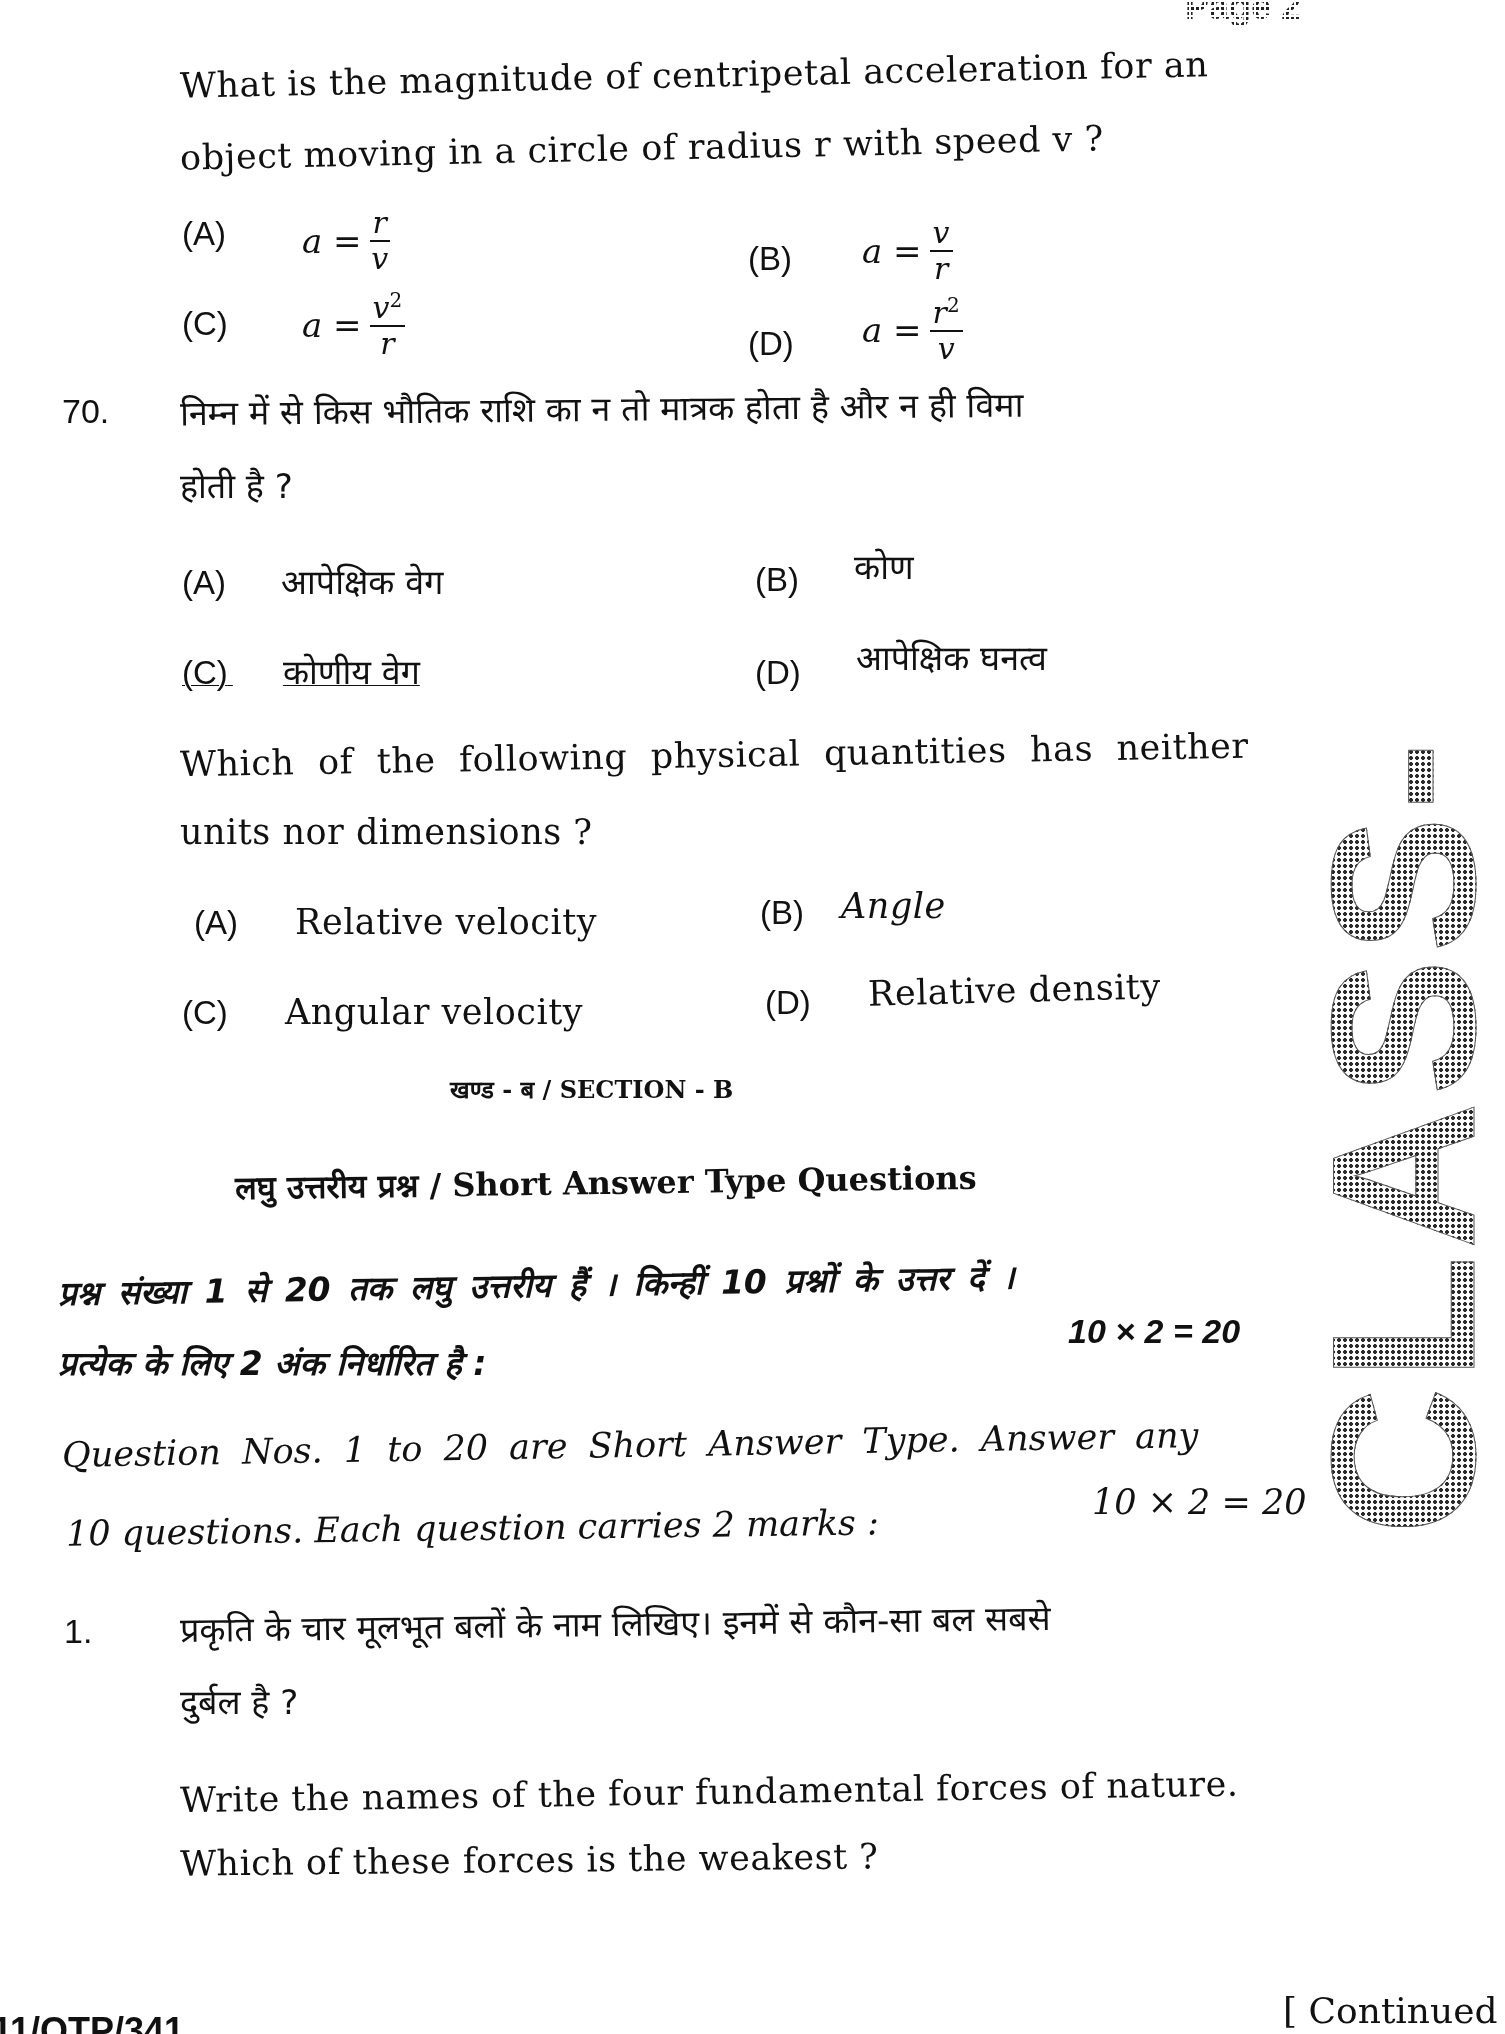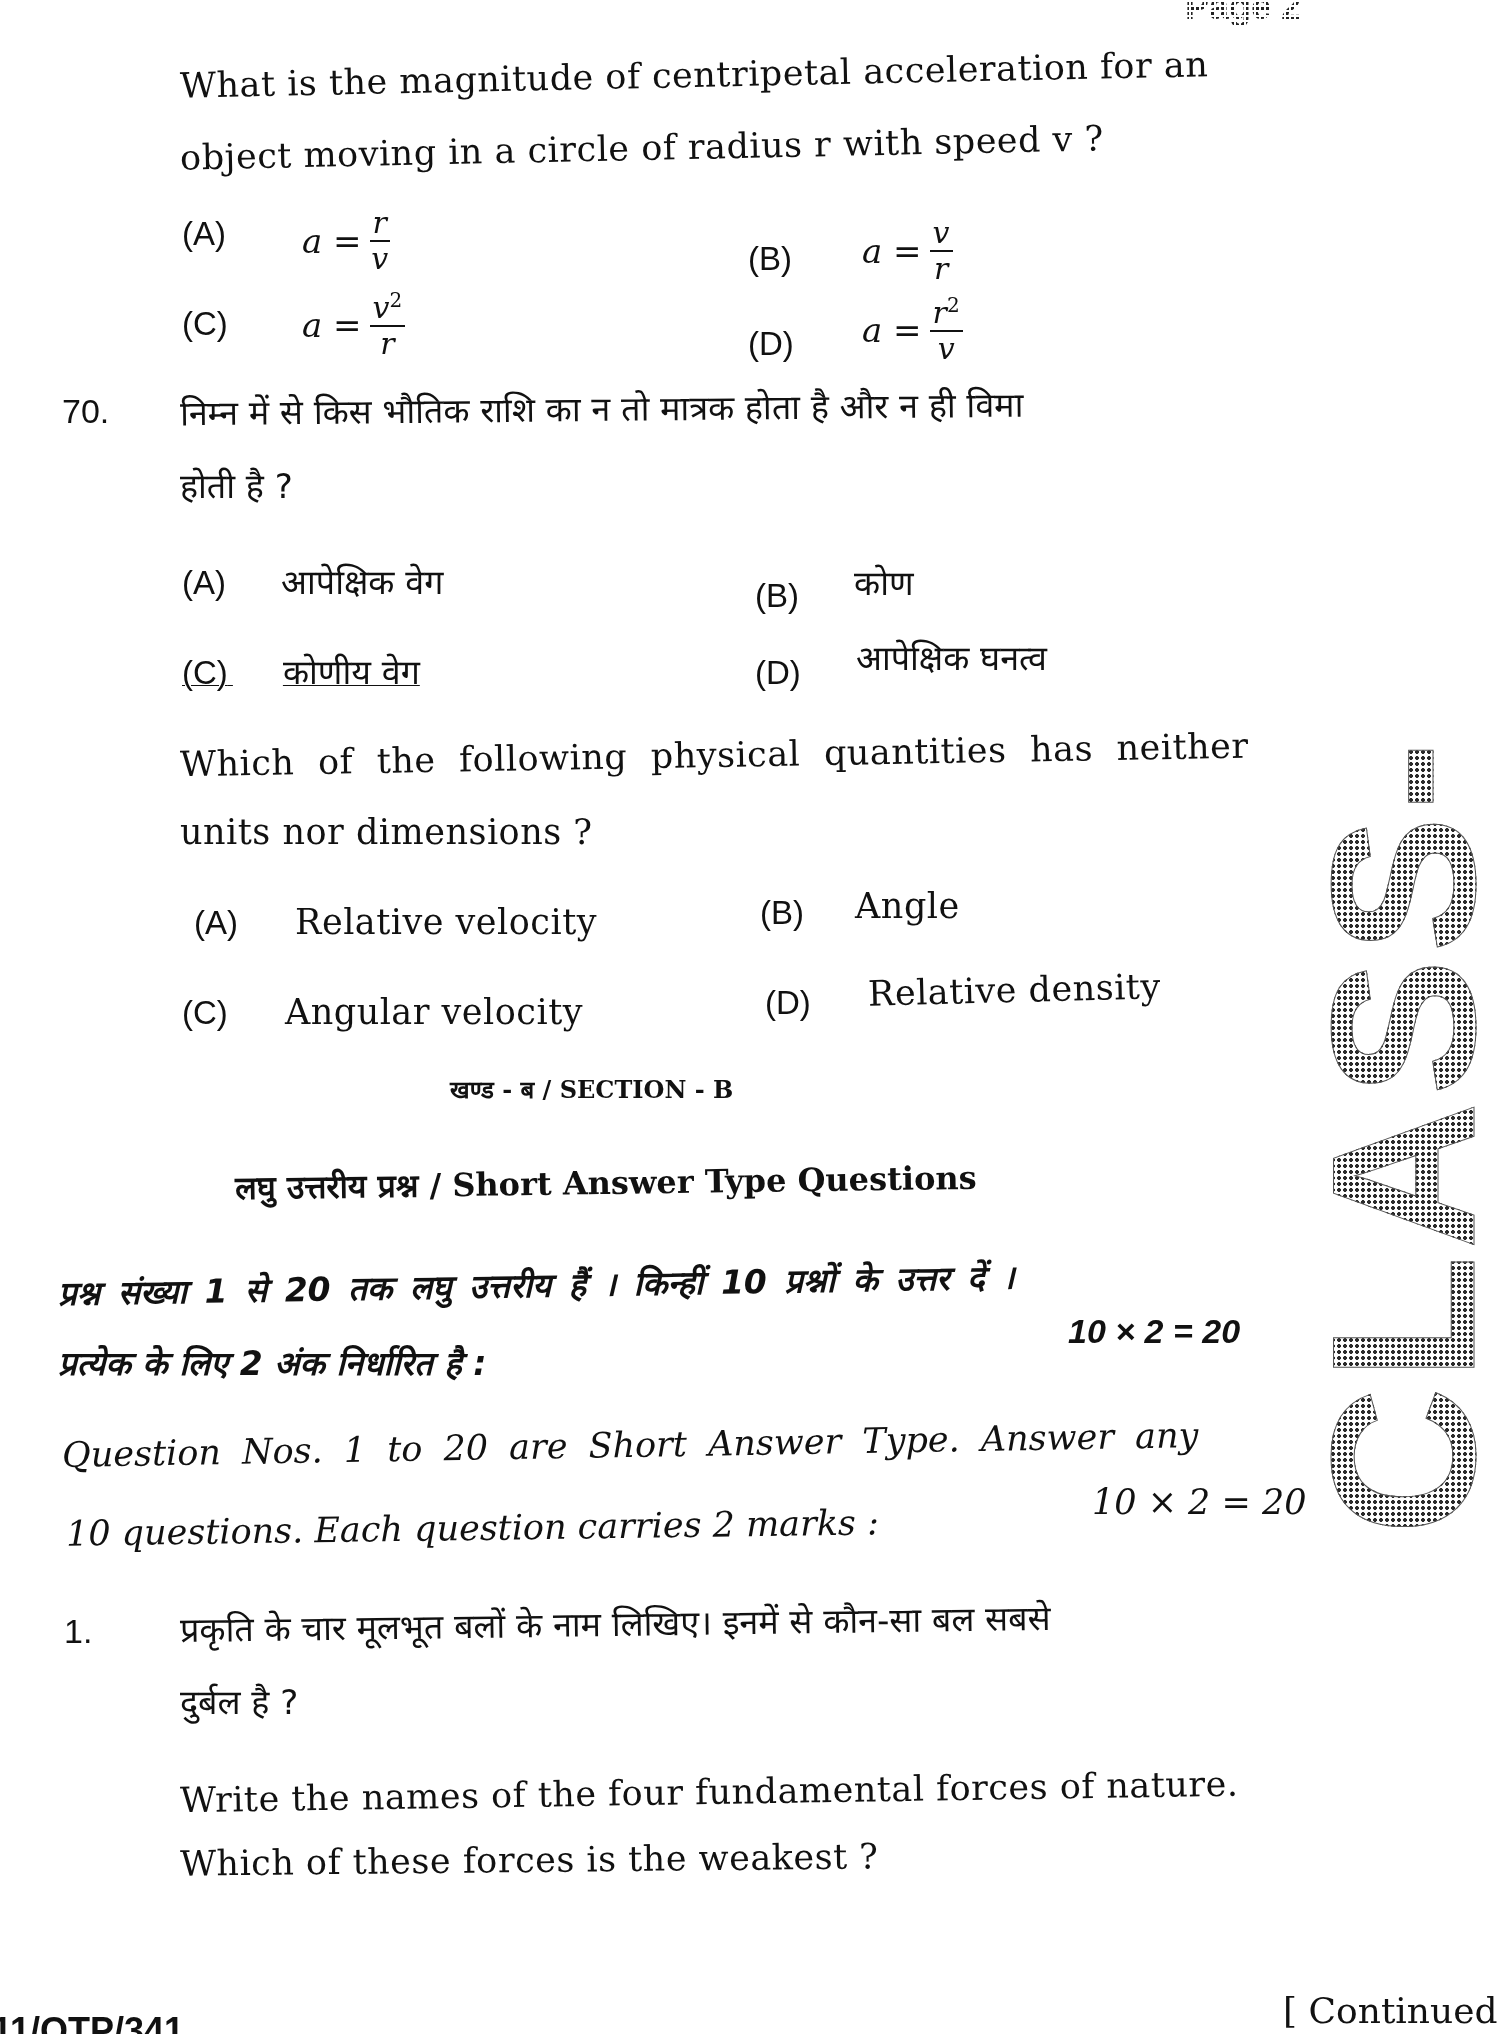--- a/index.html
+++ b/index.html
@@ -94,21 +94,21 @@
 
 <div>
   <div class="abs lbl" style="left:62px; top:392px; font-size:34px;">70.</div>
   <div class="abs hi" style="left:180px; top:385px; transform:rotate(-0.6deg);">निम्न में से किस भौतिक राशि का न तो मात्रक होता है और न ही विमा</div>
   <div class="abs hi" style="left:180px; top:462px;">होती है ?</div>
 
   <div class="abs" style="left:182px; top:558px;">
     <span class="lbl">(A)</span>
     <span class="hi" style="margin-left:50px;margin-top:21px;">आपेक्षिक वेग</span>
   </div>
-  <div class="abs" style="left:755px; top:555px;margin-top:16px;">
+  <div class="abs" style="left:755px; top:555px;">
     <span class="lbl">(B)</span>
     <span class="hi" style="margin-left:50px; position:relative; top:-12px;">कोण</span>
   </div>
   <div class="abs" style="left:182px; top:648px;text-decoration:underline;">
     <span class="lbl">(C)</span>
     <span class="hi" style="margin-left:50px;">कोणीय वेग</span>
   </div>
   <div class="abs" style="left:755px; top:648px;">
     <span class="lbl">(D)</span>
     <span class="hi" style="margin-left:50px; position:relative; top:-14px;">आपेक्षिक घनत्व</span>
@@ -116,21 +116,21 @@
 
   <div class="abs en" style="left:180px; top:735px; transform:rotate(-1deg); word-spacing:12px;">Which of the following physical quantities has neither</div>
   <div class="abs en" style="left:180px; top:812px;">units nor dimensions ?</div>
 
   <div class="abs" style="left:194px; top:902px;">
     <span class="lbl">(A)</span>
     <span class="en" style="margin-left:52px;">Relative velocity</span>
   </div>
   <div class="abs" style="left:760px; top:892px;">
     <span class="lbl">(B)</span>
-    <span class="en" style="margin-left:46px; position:relative; top:-6px;">Angle</span>
+    <span class="en" style="margin-left:32px; position:relative; top:-6px;font-style:italic;">Angle</span>
   </div>
   <div class="abs" style="left:182px; top:992px;">
     <span class="lbl">(C)</span>
     <span class="en" style="margin-left:52px;">Angular velocity</span>
   </div>
   <div class="abs" style="left:765px; top:982px;">
     <span class="lbl">(D)</span>
     <span class="en" style="margin-left:52px; position:relative; top:-12px; display:inline-block; transform:rotate(-1.5deg);">Relative density</span>
   </div>
 </div>

